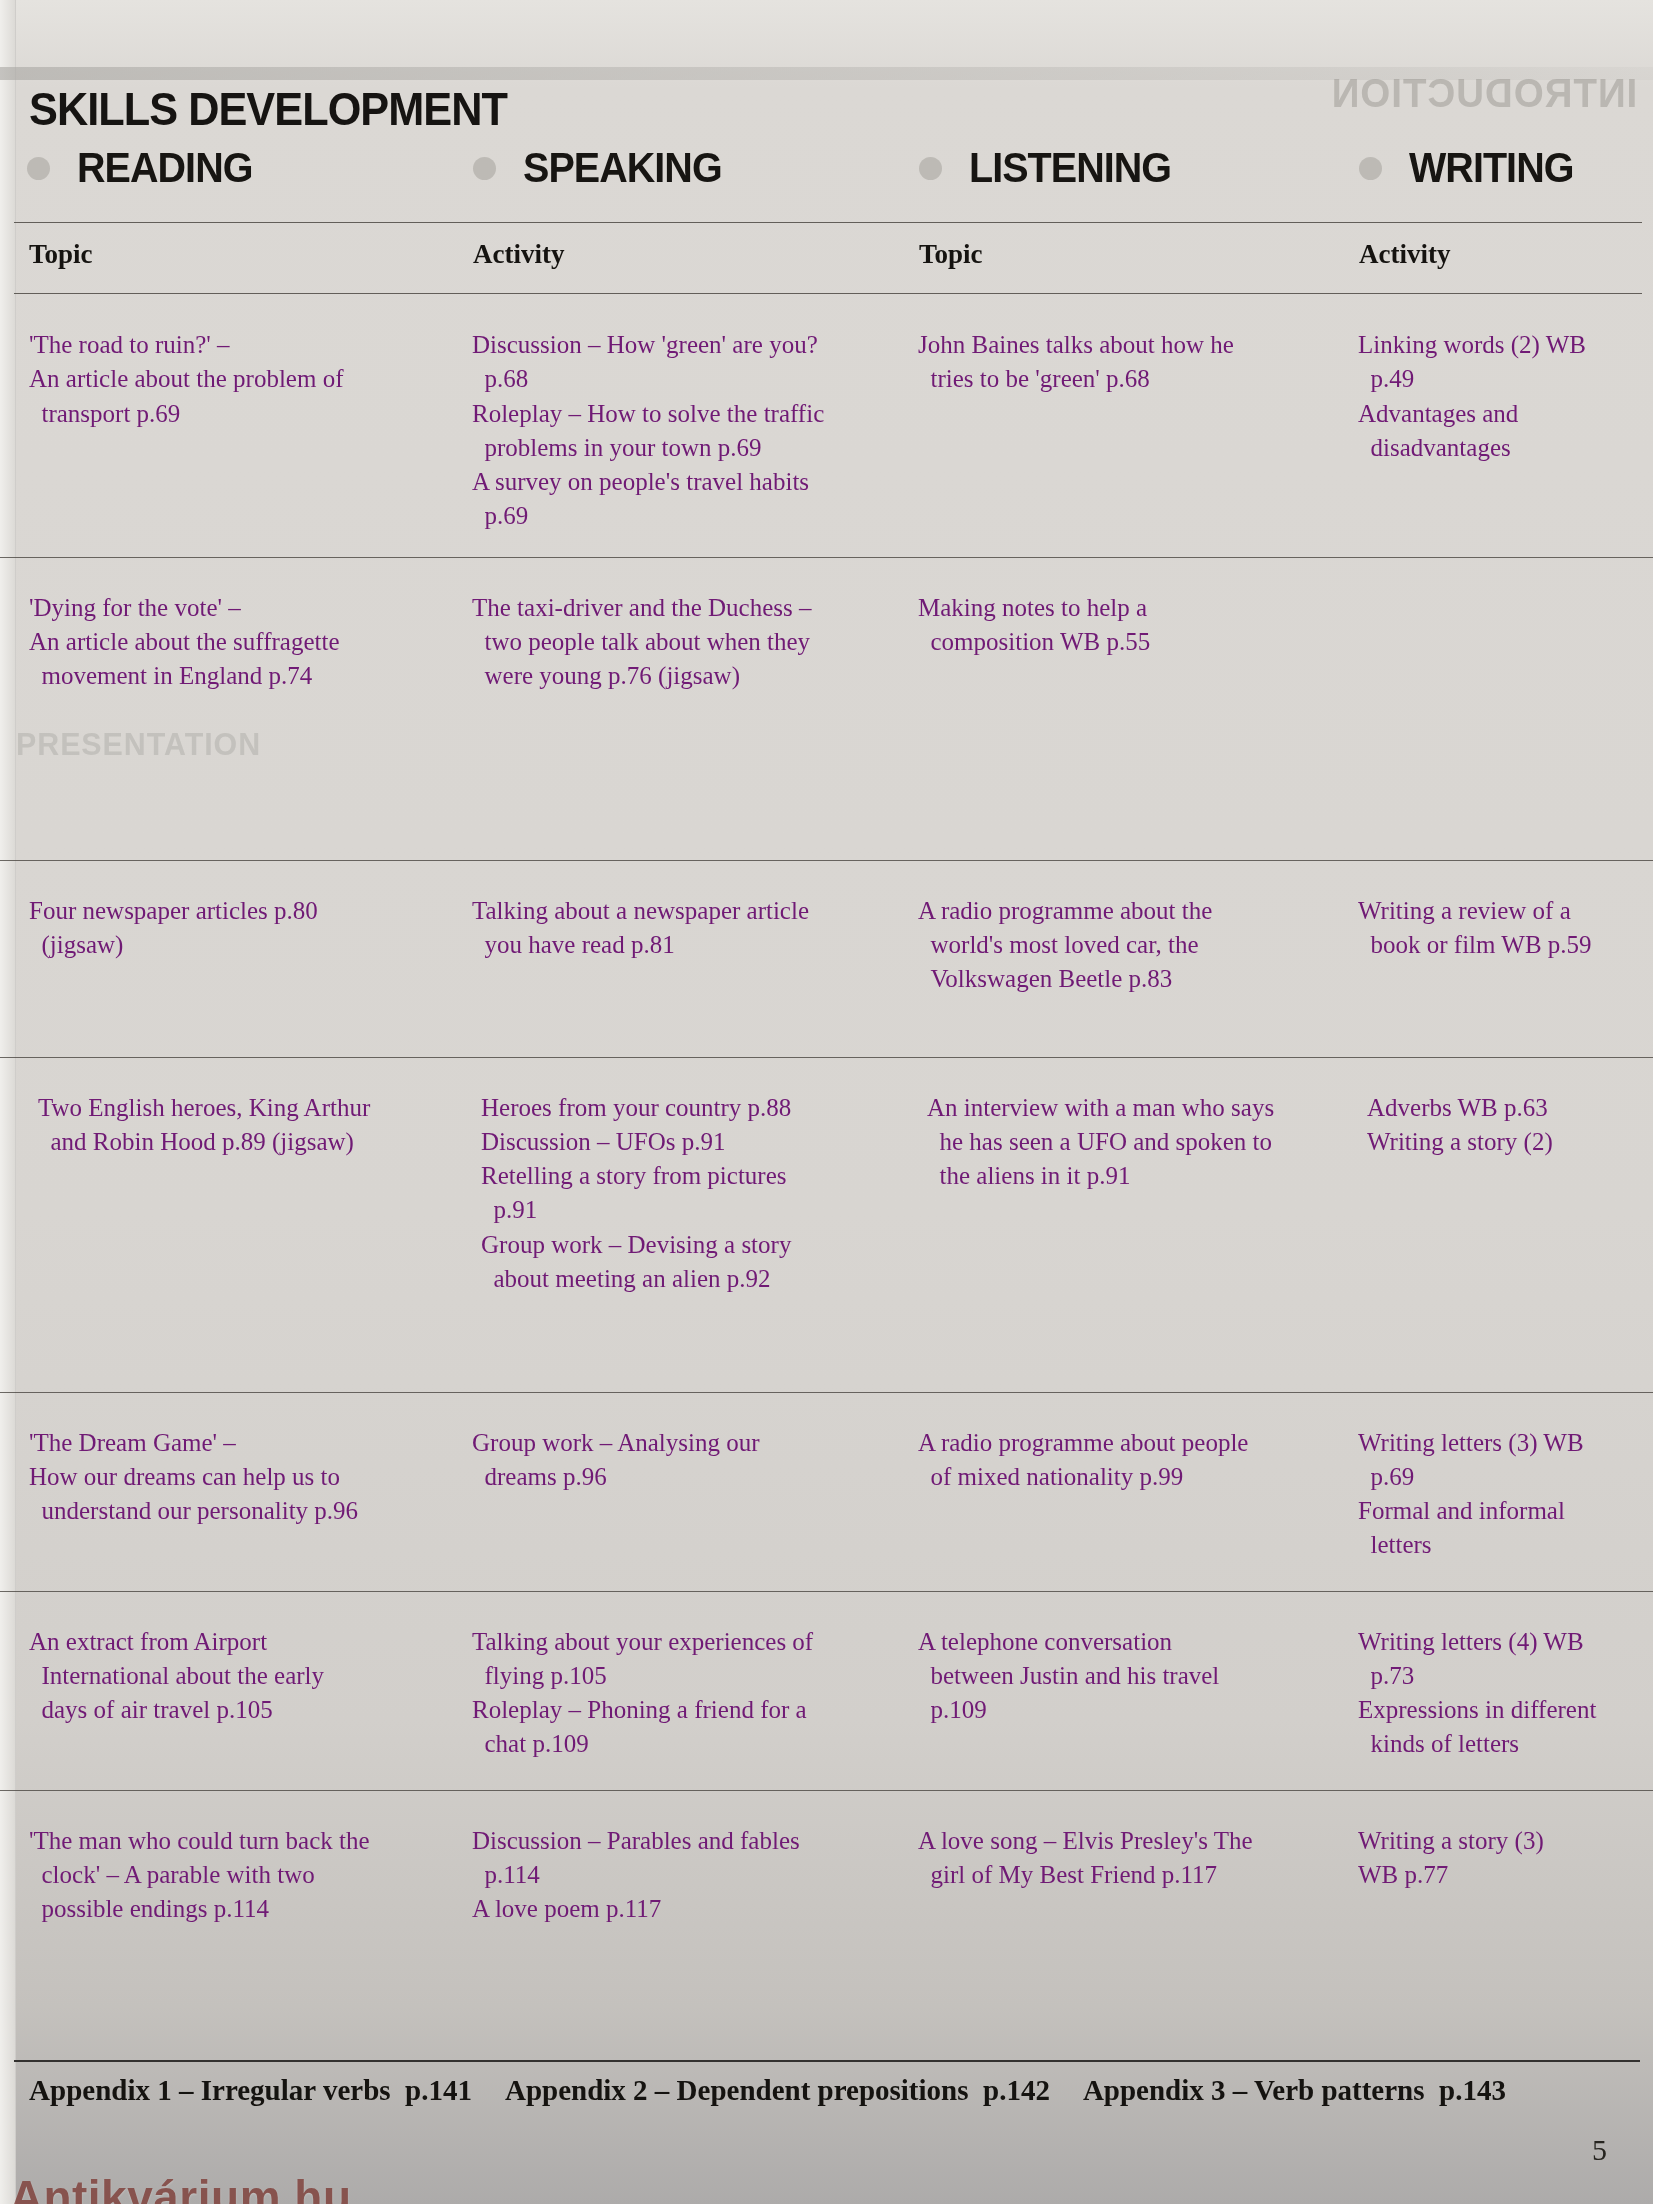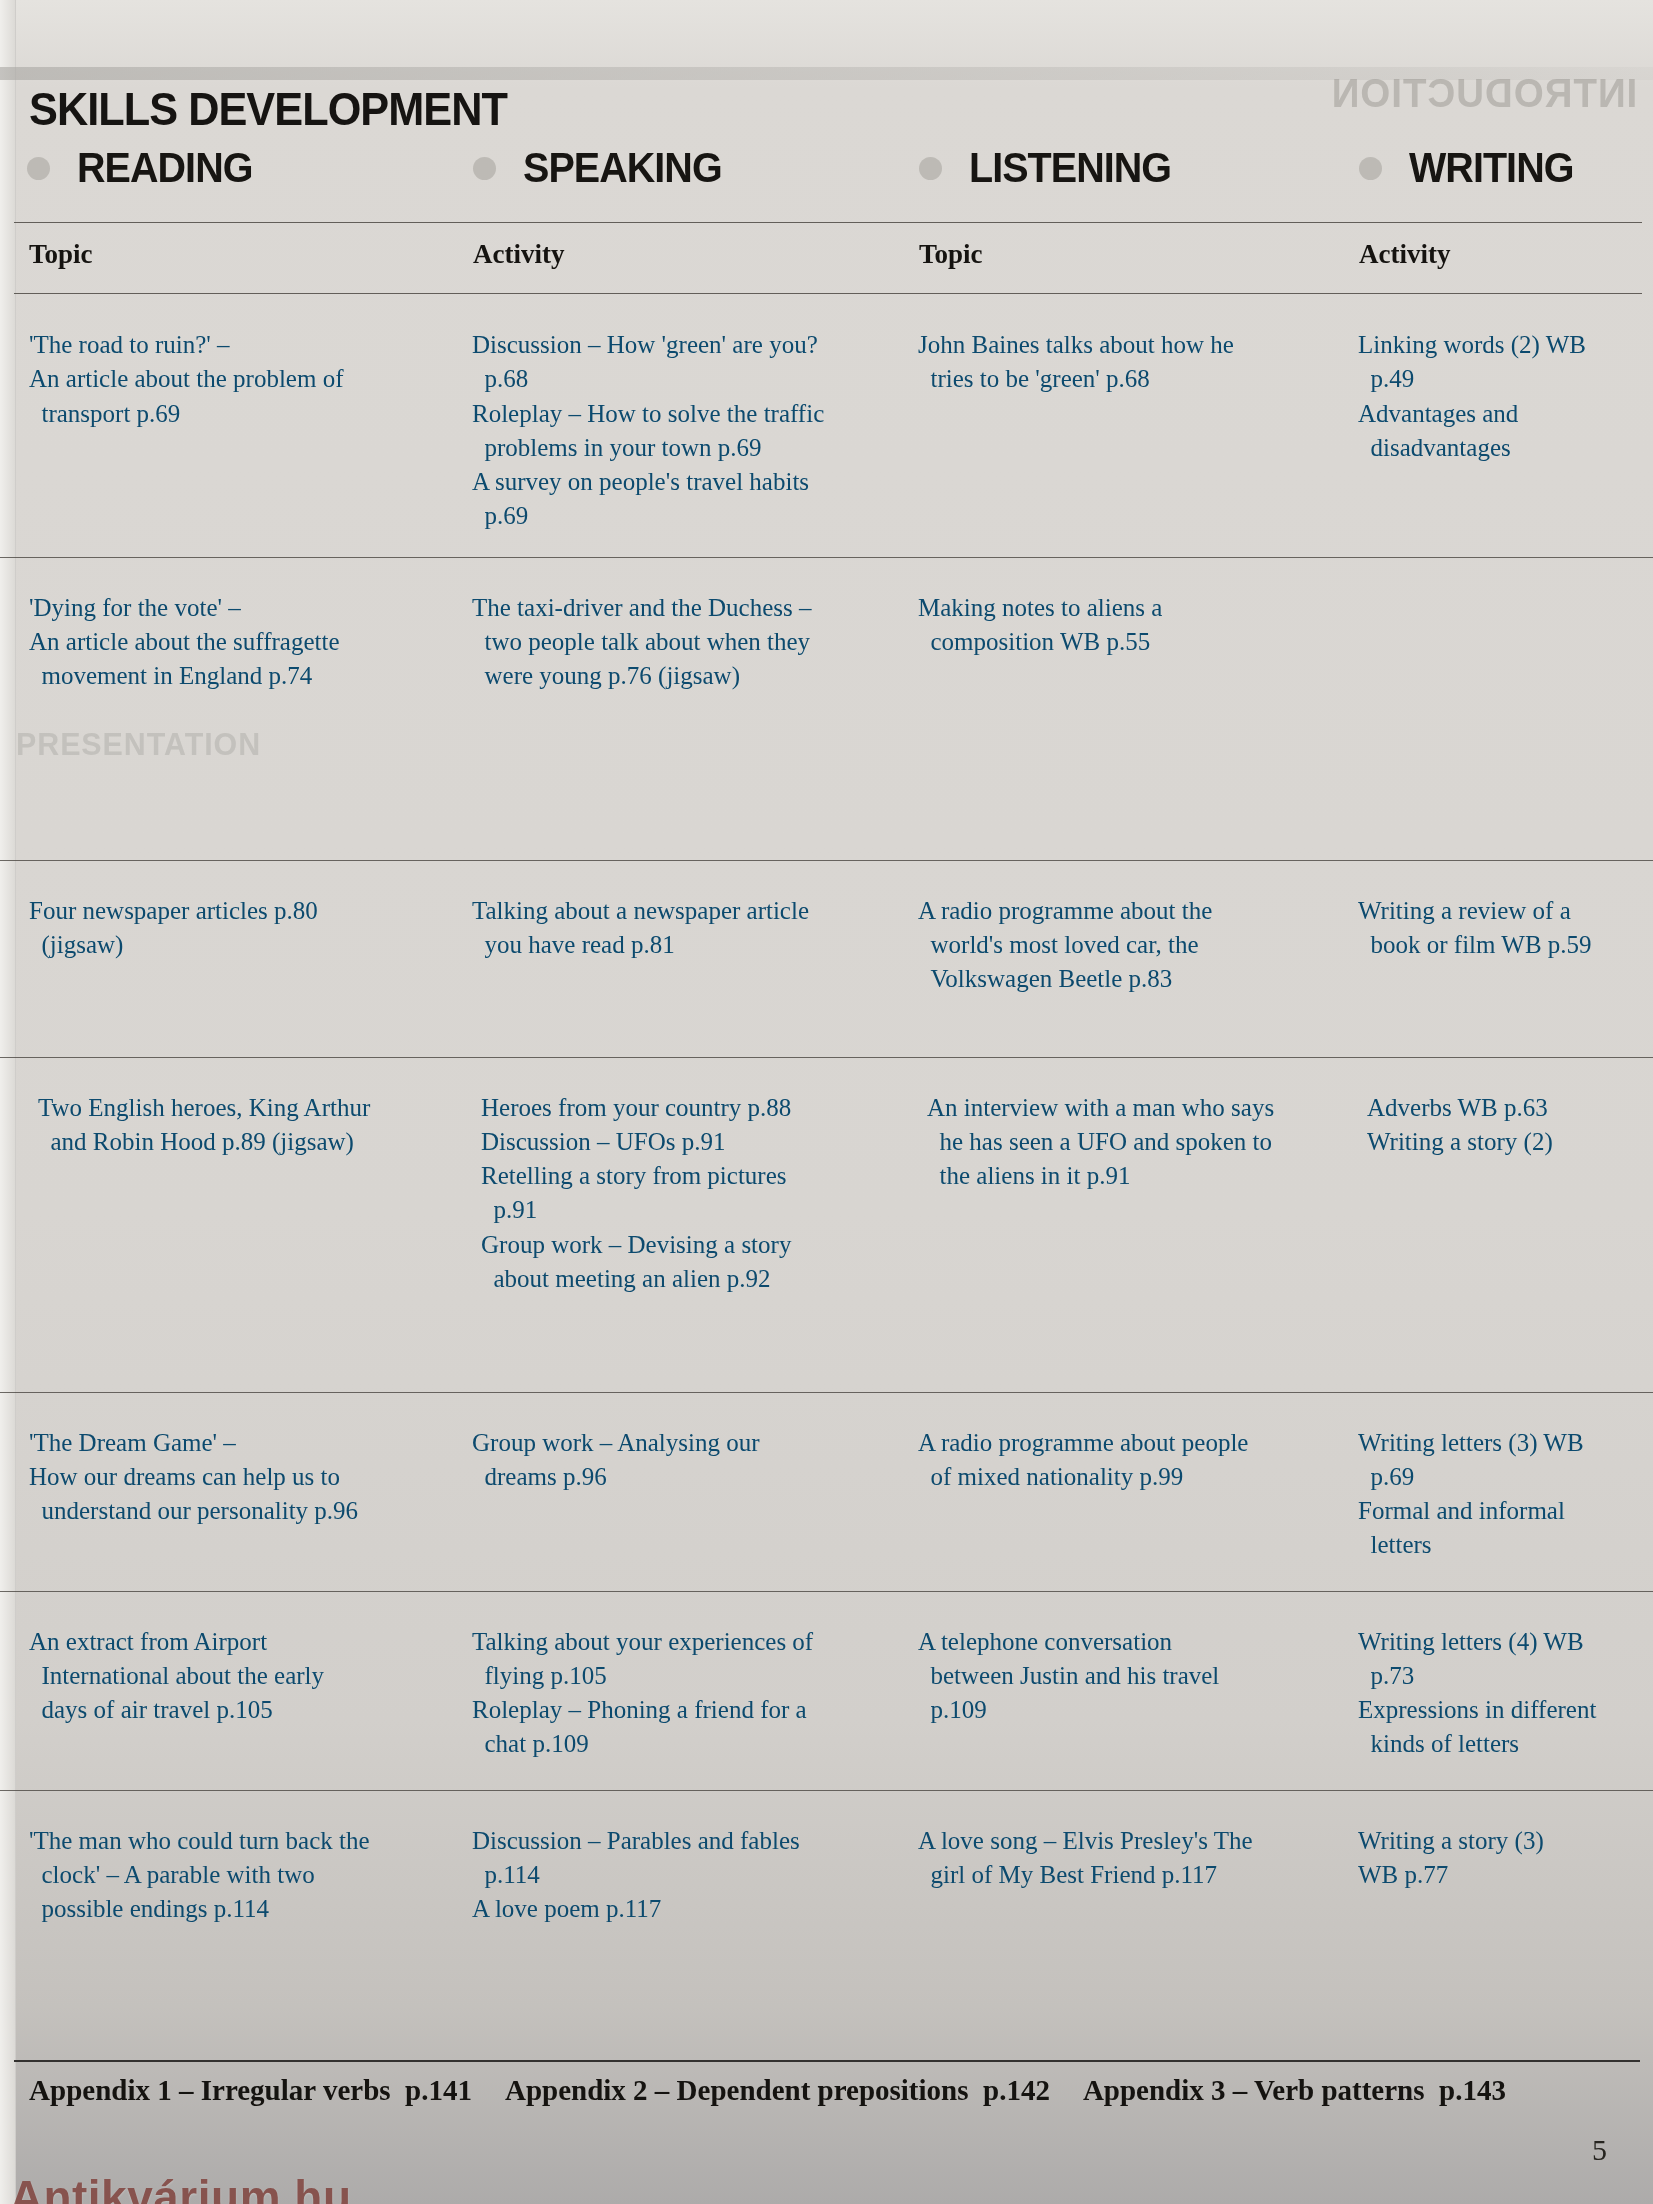--- a/index.html
+++ b/index.html
@@ -65,21 +65,21 @@
   .row:nth-child(1){ min-height:250px; }
   .row:nth-child(2){ min-height:303px; }
   .row:nth-child(3){ min-height:197px; }
   .row:nth-child(4){ min-height:335px;padding-left:38px; }
   .row:nth-child(5){ min-height:199px; }
   .row:nth-child(6){ min-height:199px; }
   .row:nth-child(7){ min-height:281px; }
   .cell {
     padding:33px 25px 23px 0;
     font-size:25px; line-height:1.37;
-    white-space:pre-wrap; color:#0c4a6e;
+    white-space:pre-wrap; color:#701a75;
   }
   .cell.writing { padding-right:3.9px; }
   .appendix {
     position:absolute; top:2060px; left:13.6px; right:13.6px;
     border-top:2.9px solid #343230;
     padding:11.6px 15.5px 0 15.5px;
     display:flex; gap:33px;
     font-weight:700; font-size:29px; color:#151310; white-space:pre;
   }
   .page-number {
@@ -146,21 +146,21 @@
 Advantages and
   disadvantages</div>
   </div>
   <div class="row">
     <div class="cell">'Dying for the vote' –
 An article about the suffragette
   movement in England p.74</div>
     <div class="cell">The taxi-driver and the Duchess –
   two people talk about when they
   were young p.76 (jigsaw)</div>
-    <div class="cell writing">Making notes to aliens a
+    <div class="cell writing">Making notes to help a
   composition WB p.55</div>
   </div>
   <div class="row">
     <div class="cell">Four newspaper articles p.80
   (jigsaw)</div>
     <div class="cell">Talking about a newspaper article
   you have read p.81</div>
     <div class="cell">A radio programme about the
   world's most loved car, the
   Volkswagen Beetle p.83</div>

